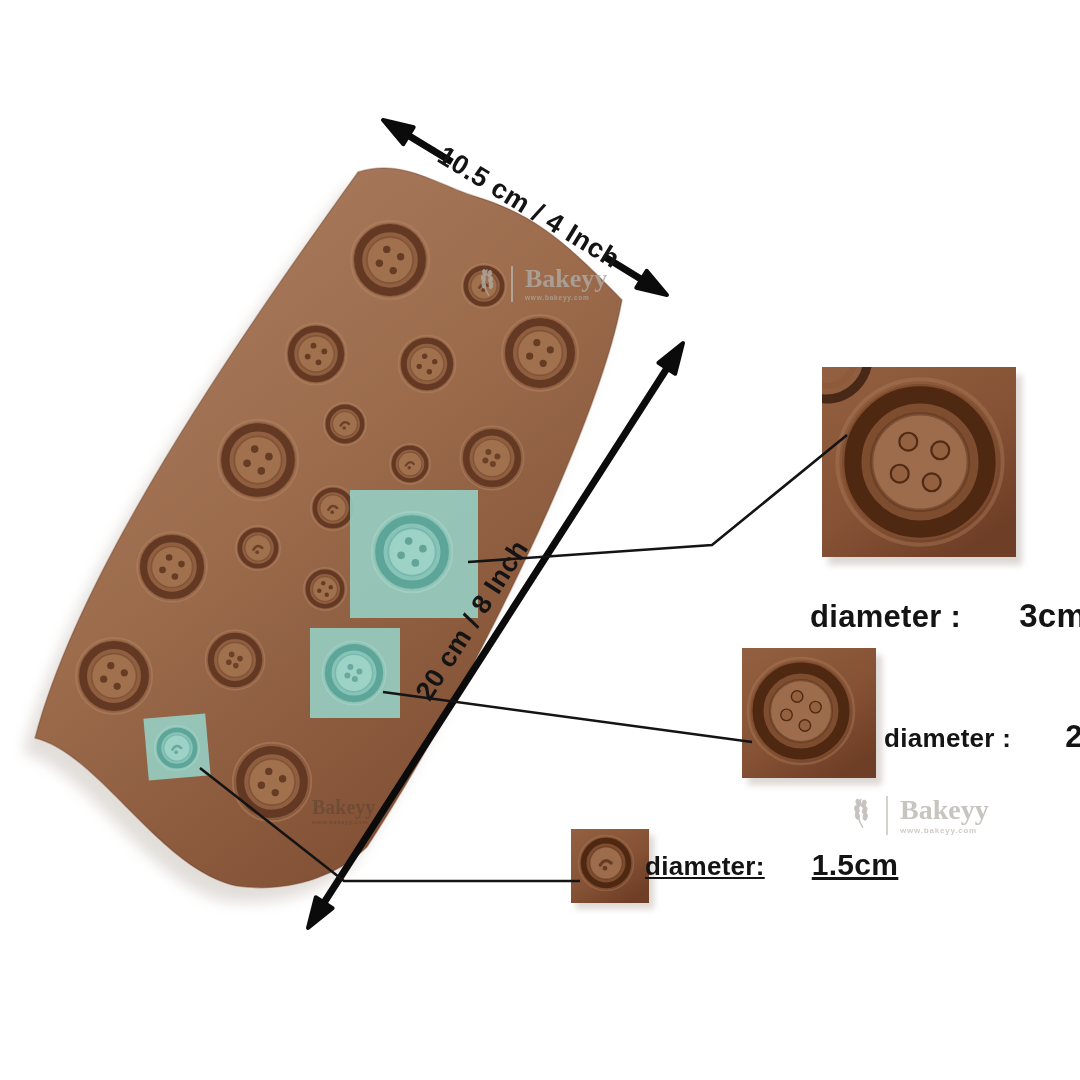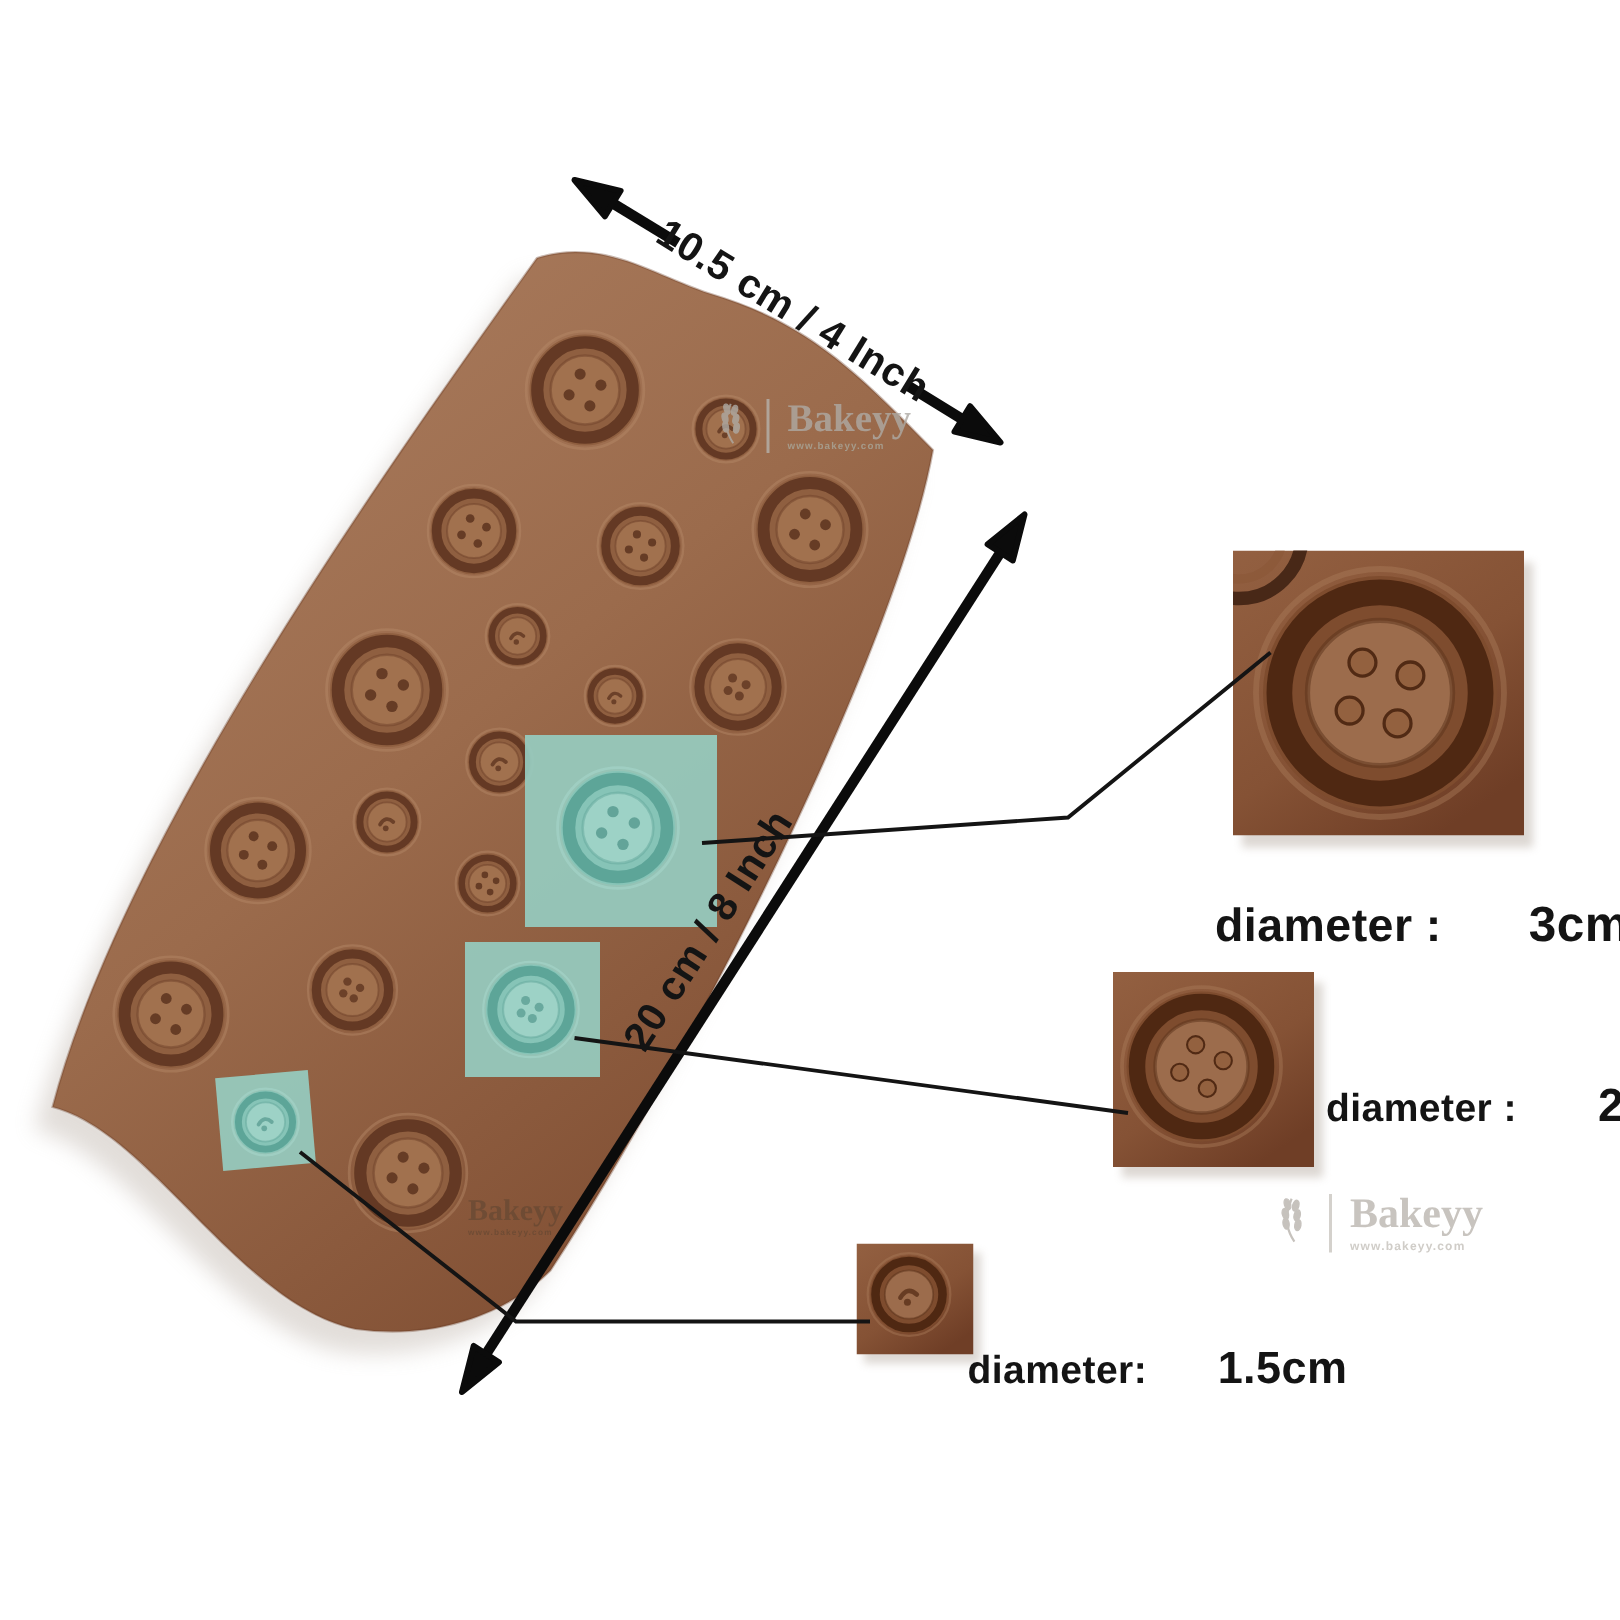--- a/index.html
+++ b/index.html
@@ -15,22 +15,22 @@
     font-size:27px;letter-spacing:.5px;text-align:center;width:260px;line-height:30px;
   }
   .dim-width{left:399px;top:192px;transform:rotate(31.5deg);transform-origin:center;}
   .dim-length{left:342px;top:605px;transform:rotate(-57.3deg);transform-origin:center;}
   .dia{display:flex;align-items:baseline;letter-spacing:.3px;gap:34px;}
   .dia .val{display:inline-block;}
   .dia-3{left:810px;top:597px;font-size:31px;}
   .dia-3 .val{font-size:33px;margin-left:24px;}
   .dia-2{left:884px;top:719px;font-size:26px;}
   .dia-2 .val{font-size:31px;margin-left:20px;}
-  .dia-15{left:645px;top:848px;font-size:26px;}
-  .dia-15 .val{font-size:30px;margin-left:13px;margin-top:48px;}
+  .dia-15{left:645px;top:848px;font-size:26px;text-decoration:underline;}
+  .dia-15 .val{font-size:30px;margin-left:13px;}
   .brandmark{position:absolute;display:flex;align-items:flex-start;gap:12px;}
   .brandmark .divider{width:2px;align-self:stretch;}
   .brandmark .bname{font-family:"Liberation Serif",serif;font-weight:700;line-height:1;}
   .brandmark .bsite{letter-spacing:.8px;line-height:1;margin-top:3px;font-weight:bold;}
   .wm-top{left:477px;top:266px;opacity:.8;}
   .wm-top .divider{background:#b6b2ac;}
   .wm-top .bname{font-size:26px;color:#aeaaa4;}
   .wm-top .bsite{font-size:6.5px;color:#a9a79a;}
   .wm-bottom{left:312px;top:797px;opacity:.45;}
   .wm-bottom .bname{font-size:20px;color:#53402f;}

